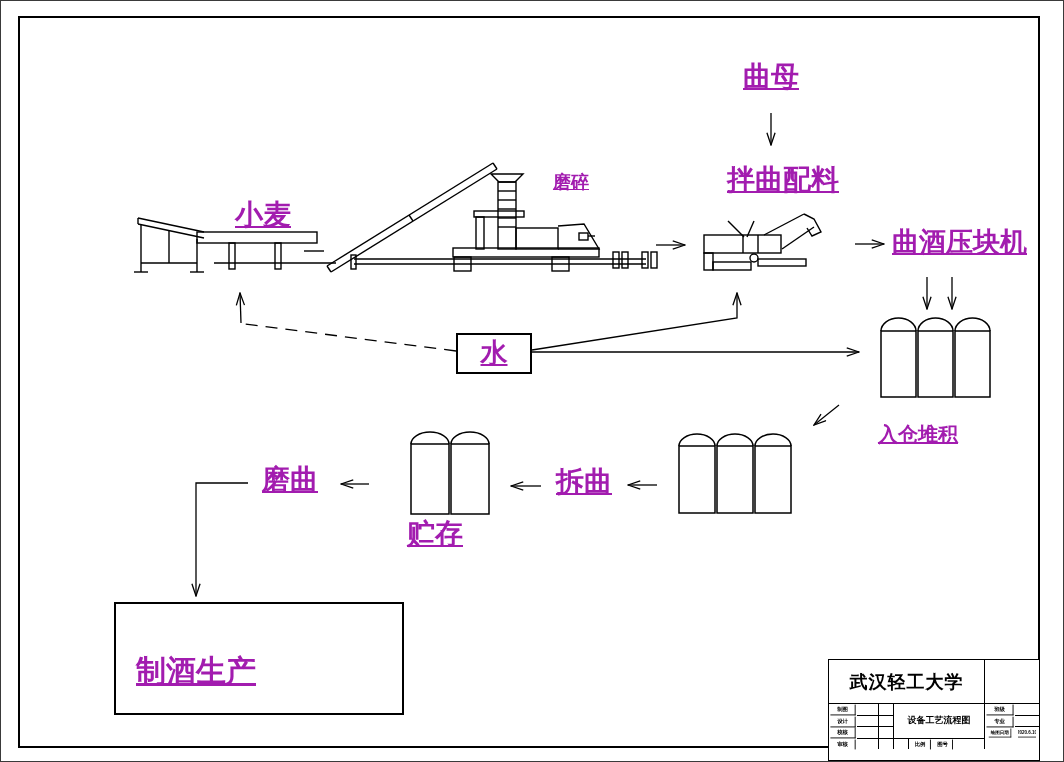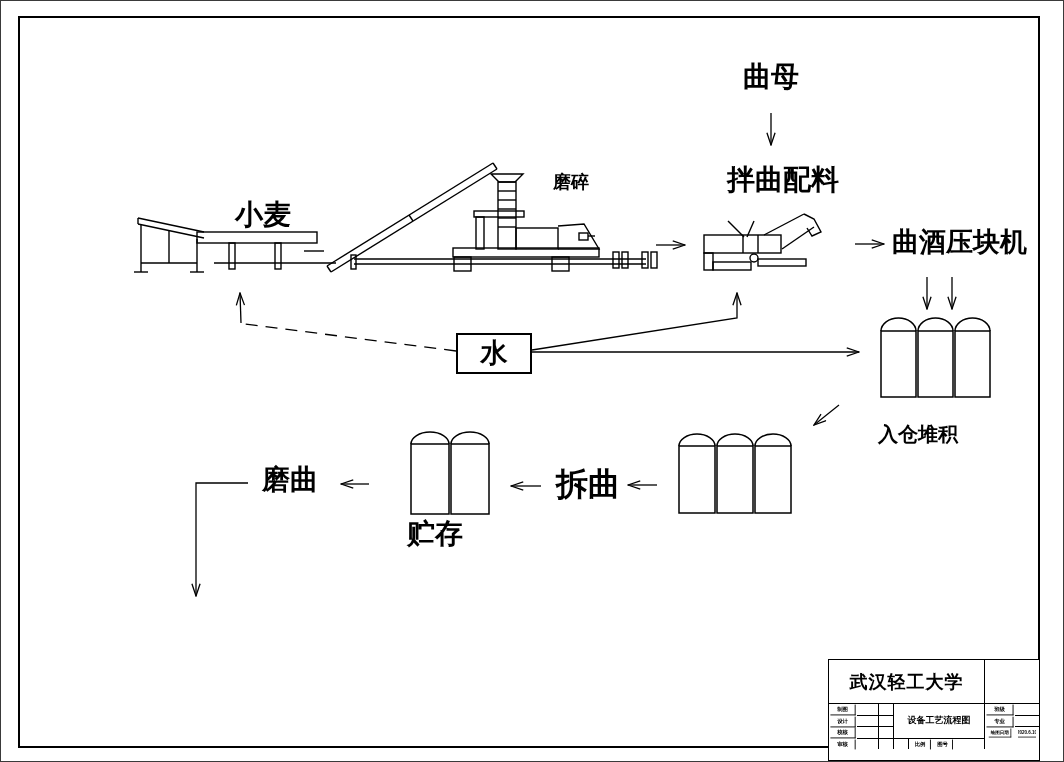--- a/index.html
+++ b/index.html
@@ -7,21 +7,21 @@
     position:relative;width:1064px;height:762px;background:#ffffff;
     font-family:"Liberation Sans","DejaVu Sans",sans-serif;color:#000;
     box-sizing:border-box;border:1px solid #3a3a3a;overflow:hidden;
   }
   .frame{
     position:absolute;left:17px;top:15px;width:1022px;height:732px;
     border:2px solid #000;box-sizing:border-box;
   }
   svg{position:absolute;left:0;top:0;}
   .lbl{
-    position:absolute;font-weight:bold;color:#000000;white-space:nowrap;line-height:1;
+    position:absolute;font-weight:bold;color:#a21caf;white-space:nowrap;line-height:1;text-decoration:underline;
   }
   .node-box{
     position:absolute;border:2px solid #000;box-sizing:border-box;background:#fff;
   }
   .water-box{display:flex;align-items:center;justify-content:center;}
   .tb{position:absolute;left:827px;top:658px;width:212px;height:102px;
       border:1.5px solid #000;box-sizing:border-box;background:#fff;}
   .tb-cell{position:absolute;box-sizing:border-box;display:flex;align-items:center;
       justify-content:center;font-weight:bold;overflow:hidden;}
   .br{border-right:1px solid #000;}
@@ -153,28 +153,31 @@
       <path d="M531,351 L858,351" marker-end="url(#ah)"></path>
     </g>
   </svg>
 
   <div class="lbl" style="left:206px;top:200px;font-size:28px;margin-left:28px;">小麦</div>
   <div class="lbl" style="left:552px;top:172px;font-size:18px;">磨碎</div>
   <div class="lbl" style="left:742px;top:62px;font-size:28px;">曲母</div>
   <div class="lbl" style="left:726px;top:165px;font-size:28px;">拌曲配料</div>
   <div class="lbl" style="left:891px;top:228px;font-size:27px;">曲酒压块机</div>
   <div class="lbl" style="left:877px;top:423px;font-size:20px;">入仓堆积</div>
-  <div class="lbl" style="left:555px;top:467px;font-size:32px;">拆曲</div>
+  <div class="lbl" style="left:555px;top:467px;font-size:28px;">拆曲</div>
   <div class="lbl" style="left:406px;top:519px;font-size:28px;">贮存</div>
   <div class="lbl" style="left:261px;top:465px;font-size:28px;text-align:center;">磨曲</div>
 
   <div class="node-box water-box" style="left:455px;top:332px;width:76px;height:41px;">
     <span class="lbl" style="position:static;font-size:27px;">水</span>
   </div>
 
+  <div class="node-box" style="left:113px;top:601px;width:290px;height:113px;">
+    <span class="lbl" style="left:20px;top:52px;font-size:30px;">制酒生产</span>
+  </div>
 
   <div class="tb">
     <div class="tb-cell br bb" style="left:0;top:0;width:156px;height:44px;font-size:18px;letter-spacing:1px;">武汉轻工大学</div>
     <div class="tb-cell bb" style="left:156px;top:0;width:54px;height:44px;"></div>
 
     <div class="tb-cell br bb t6" style="left:0;top:44px;width:28px;height:11.5px;">制图</div>
     <div class="tb-cell br bb" style="left:28px;top:44px;width:22px;height:11.5px;"></div>
     <div class="tb-cell br bb" style="left:50px;top:44px;width:15px;height:11.5px;"></div>
 
     <div class="tb-cell br bb t6" style="left:0;top:55.5px;width:28px;height:11.5px;">设计</div>

